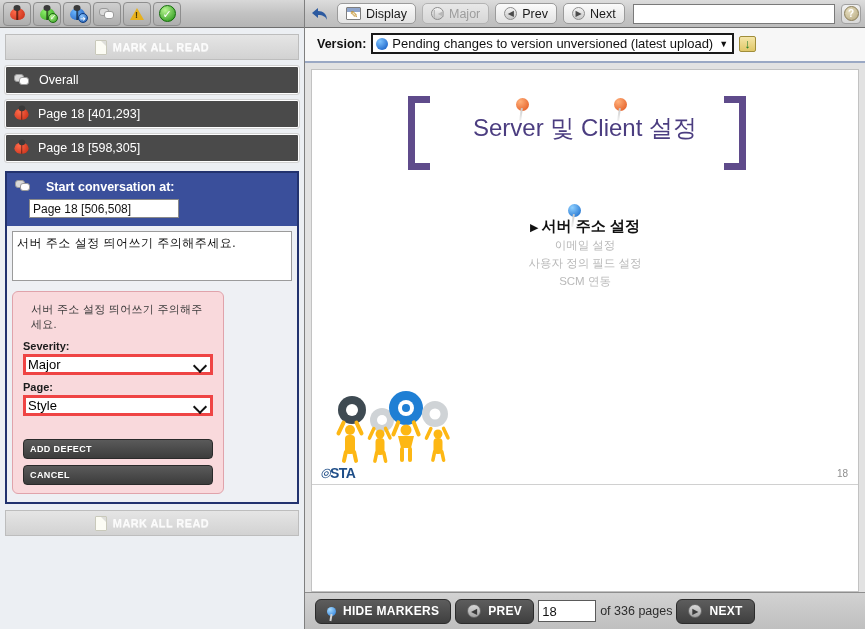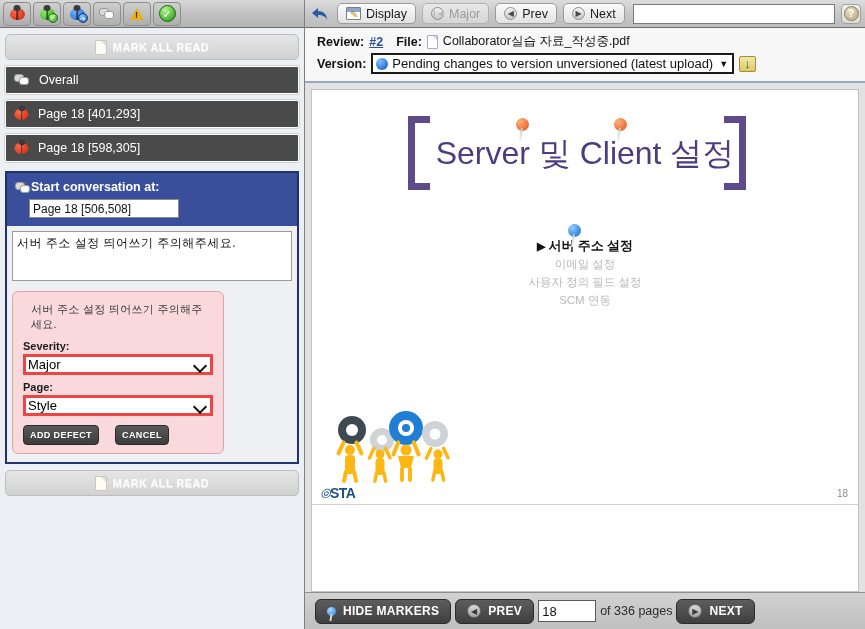--- a/index.html
+++ b/index.html
@@ -97,21 +97,21 @@
     width: 17px; height: 17px; border-radius: 50%;
     background: radial-gradient(circle at 35% 28%, #b9f693, #1e8f10);
     border: 1px solid #126b09;
     color: #fff; font-size: 11px; line-height: 16px; text-align: center; font-weight: bold;
   }
 
   .markread-btn {
     margin: 6px 5px 3px 5px;
     height: 26px;
     border: 1px solid #bdbdbd;
-    border-radius: 5px;
+    border-radius: 0;
     background: linear-gradient(to bottom, #e5e5e5, #d2d2d2);
     color: #fbfbfb;
     font-size: 11px; font-weight: bold; letter-spacing: .4px;
     display: flex; align-items: center; justify-content: center; gap: 6px;
     cursor: pointer;
     text-shadow: 0 1px 0 rgba(255,255,255,.6);
   }
   .doc-ico {
     width: 12px; height: 15px; background: #fcfcf4;
     border: 1px solid #c9c9bb; border-radius: 1px;
@@ -139,21 +139,21 @@
   
   #start-conv {
     margin: 6px 5px 0 5px;
     background: #3a4f9b;
     border: 2px solid #22326e;
     border-bottom: none;
     padding: 7px 8px 8px 8px;
   }
   #start-conv .sc-title {
     color: #ffffff; font-size: 12.5px; font-weight: bold;
-    display: flex; align-items: flex-end; gap: 0;
+    display: flex; align-items: flex-start; gap: 15px;
     margin-bottom: 5px;
   }
   #start-conv .sc-loc {
     margin-left: 14px;
     width: 150px; height: 19px;
     background: #ffffff; border: 1px solid #8a8a8a;
     font-size: 12px; color: #111; padding: 1px 3px;
     display: flex; align-items: center;
   }
   #conv-body {
@@ -199,21 +199,21 @@
     position: relative;
   }
   .sel-wrap { position: relative; }
   .sel-wrap::after {
     content: ""; position: absolute; right: 8px; top: 7px;
     width: 8px; height: 8px;
     border-left: 2px solid #111; border-bottom: 2px solid #111;
     transform: rotate(-45deg);
     pointer-events: none;
   }
-  .df-btns { margin-top: 9px; display: flex; gap: 16px; }
+  .df-btns { margin-top: 23px; display: flex; gap: 6px; flex-direction: column; }
   .dark-btn {
     background: linear-gradient(to bottom, #5a5a5a, #3c3c3c);
     border: 1px solid #2a2a2a;
     border-radius: 4px;
     color: #fff; font-size: 9px; font-weight: bold; letter-spacing: .4px;
     padding: 4px 6px;
     cursor: pointer;
   }
   #left-bottom-fill { flex: 1; background: #eceff3; }
 
@@ -358,21 +358,21 @@
     content: ""; position: absolute; width: 22px; height: 7px; background: #5f4b8b;
   }
   .bracket.left::before { left: 0; top: 0; }
   .bracket.left::after { left: 0; bottom: 0; }
   .bracket.right::before { right: 0; top: 0; }
   .bracket.right::after { right: 0; bottom: 0; }
   #slide-title {
     position: absolute;
     left: 0; right: 0; top: 42px;
     text-align: center;
-    font-size: 32px;
+    font-size: 24px;
     color: #4b3d80;
     font-family: "Liberation Sans", sans-serif;
   }
   .pin {
     position: absolute;
     width: 13px; height: 13px;
     border-radius: 50%;
     z-index: 5;
     cursor: pointer;
   }
@@ -385,21 +385,21 @@
   }
   .pin.orange { background: radial-gradient(circle at 33% 28%, #ffb07a, #e0521a); }
   .pin.blue { background: radial-gradient(circle at 33% 28%, #8fd0ff, #0f63c8); }
   #bullets {
     position: absolute;
     left: 0; right: 0; top: 147px;
     text-align: center;
     line-height: 18px;
   }
   #bullets .b-active {
-    font-size: 13px; color: #111; font-weight: bold; font-family: Liberation Serif, serif;
+    font-size: 15px; color: #111; font-weight: bold;
   }
   #bullets .b-active::before {
     content: "▶"; font-size: 11px; margin-right: 3px;
   }
   #bullets .b-dim { font-size: 11.5px; color: #b9b9b9; }
   #clipart {
     position: absolute; left: 18px; bottom: 20px;
     width: 130px; height: 78px;
   }
   #sta-logo {
@@ -579,27 +579,20 @@
         <span class="circ">▶</span>
         <span>Next</span>
       </div>
       <input id="search-box" type="text" placeholder="" style="">
       <div class="help-ico">
         <i>?</i>
       </div>
     </div>
 
     <div id="info-bar">
-      <div class="ib-row">
-        <span class="ib-label">Review:</span>
-        <span class="ib-link">#2</span>
-        <span class="ib-label" style="margin-left:8px;">File:</span>
-        <span class="file-ico"></span>
-        <span>Collaborator실습 자료_작성중.pdf</span>
-      </div>
       <div class="ib-row">
         <span class="ib-label">Version:</span>
         <div id="version-select">
           <span class="blue-dot"></span>
           <span>Pending changes to version unversioned (latest upload)</span>
           <span class="caret">▼</span>
         </div>
         <span class="upload-ico"></span>
       </div>
     </div>

